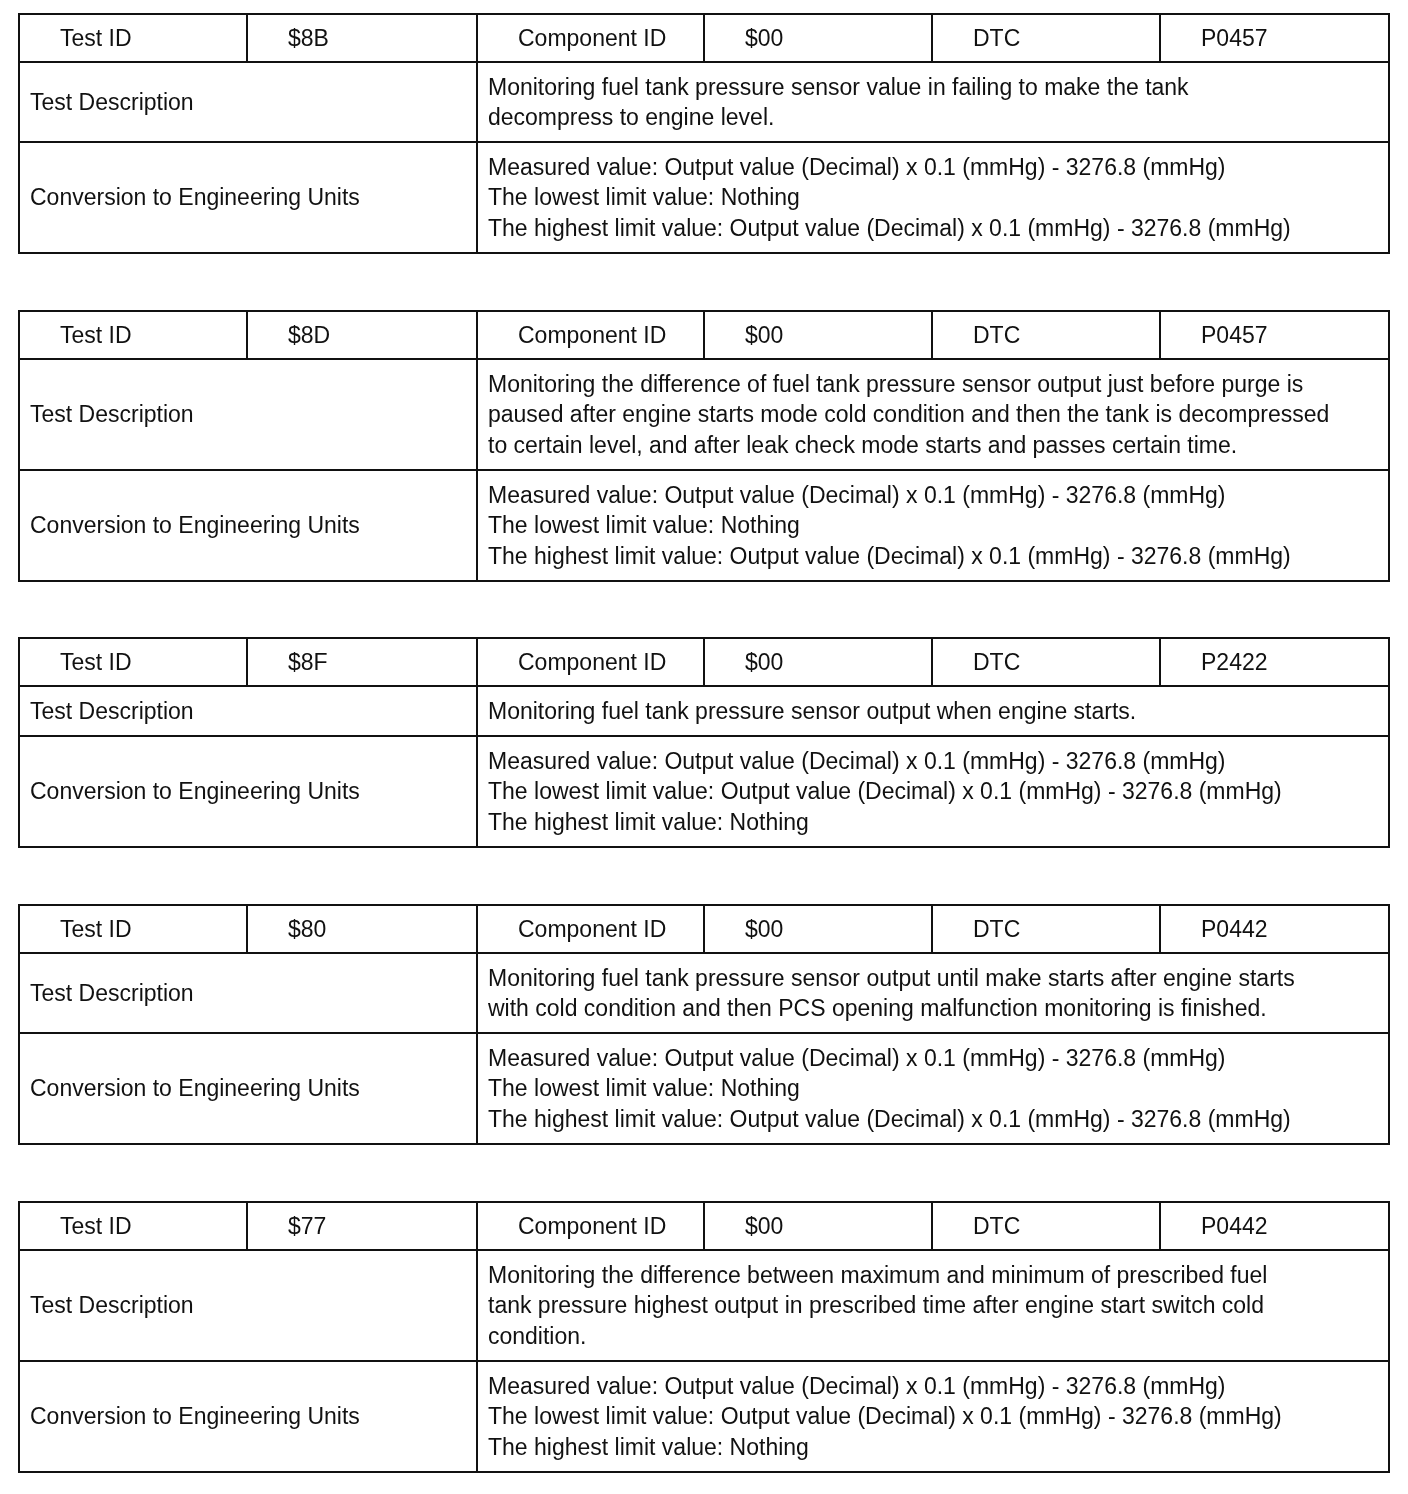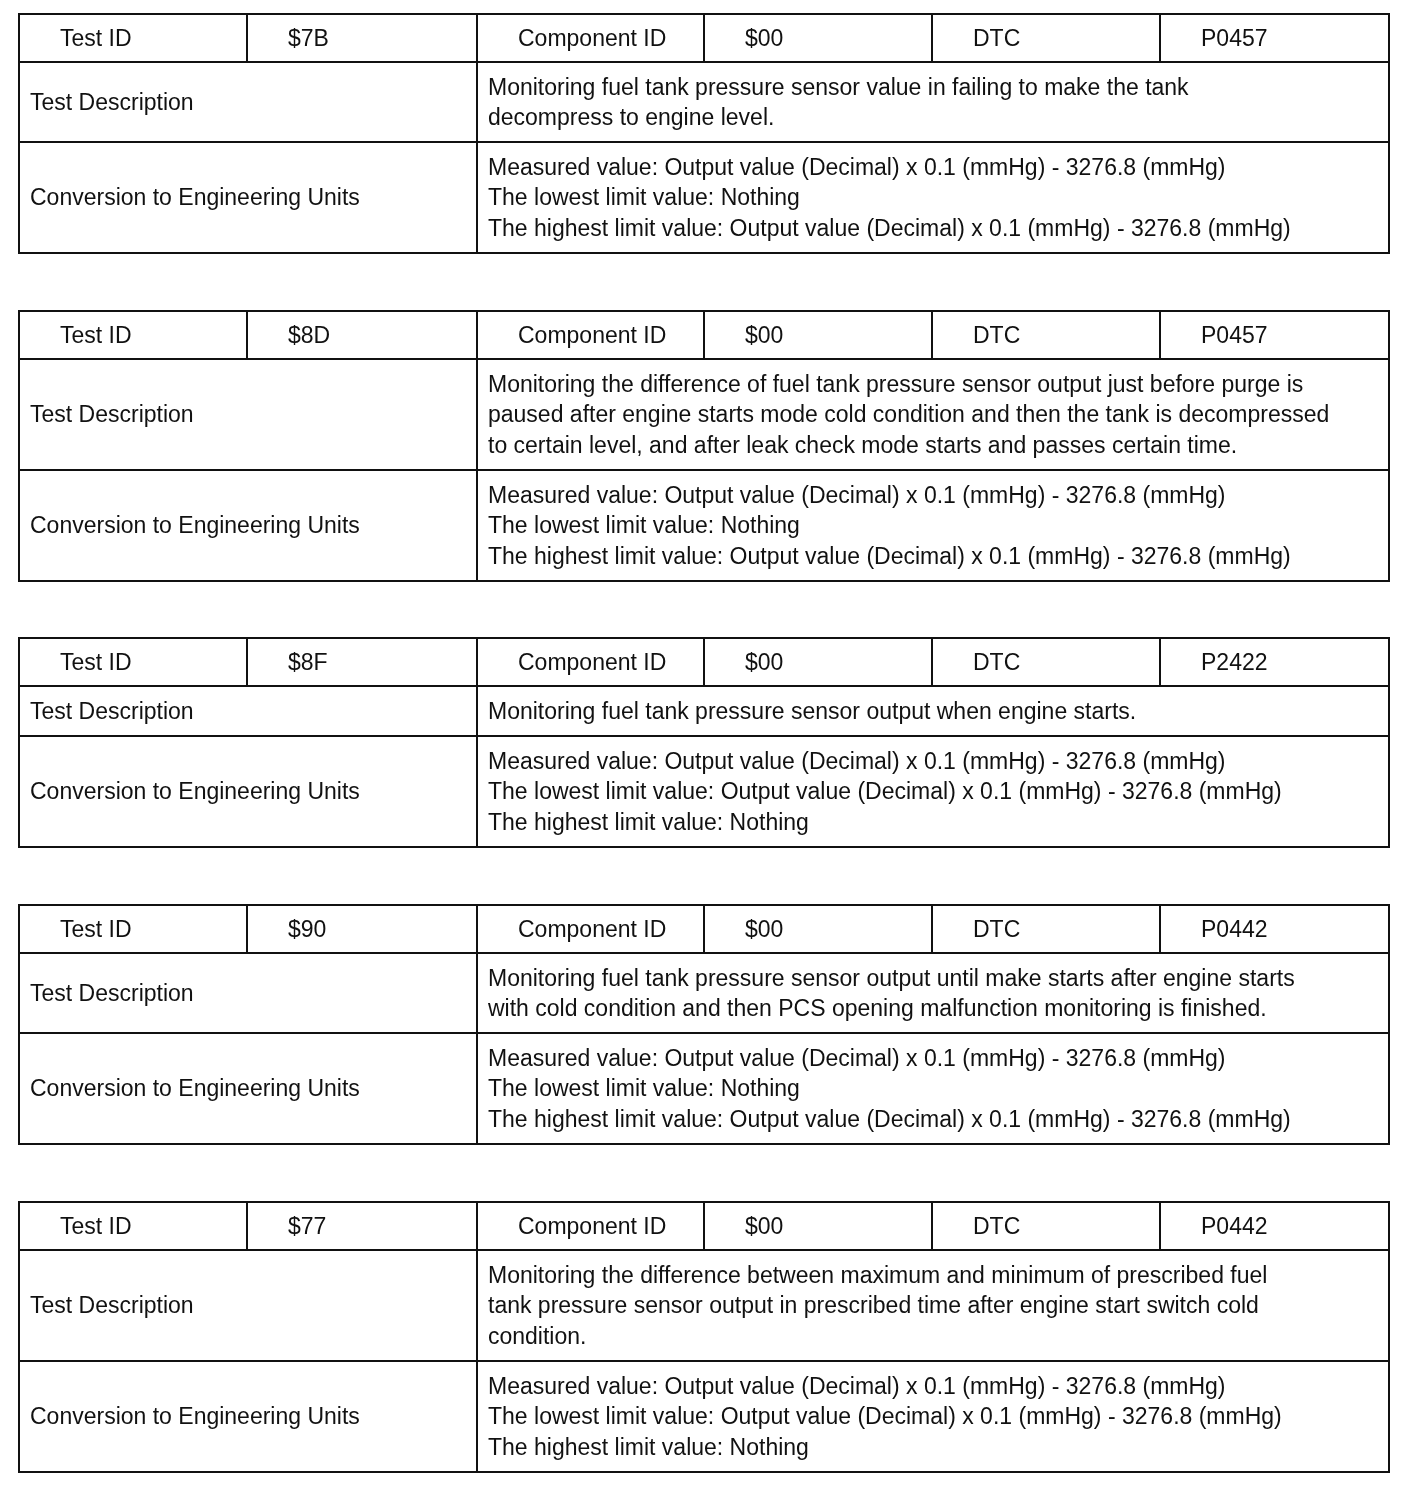--- a/index.html
+++ b/index.html
@@ -23,21 +23,21 @@
       <col class="c1">
       <col class="c2">
       <col class="c3">
       <col class="c4">
       <col class="c5">
       <col class="c6">
     </colgroup>
   <tbody>
       <tr class="hdr">
     <td>Test ID</td>
-    <td>$7B</td>
+    <td>$8B</td>
     <td>Component ID</td>
     <td>$00</td>
     <td>DTC</td>
     <td>P0457</td>
   </tr>
   <tr style="height:80px;">
     <td colspan="2">Test Description</td>
     <td colspan="4">
       <span class="line">Monitoring fuel tank pressure sensor value in failing to make the tank</span>
       <span class="line">decompress to engine level.</span>
@@ -131,21 +131,21 @@
       <col class="c1">
       <col class="c2">
       <col class="c3">
       <col class="c4">
       <col class="c5">
       <col class="c6">
     </colgroup>
   <tbody>
       <tr class="hdr">
     <td>Test ID</td>
-    <td>$90</td>
+    <td>$80</td>
     <td>Component ID</td>
     <td>$00</td>
     <td>DTC</td>
     <td>P0442</td>
   </tr>
   <tr style="height:80px;">
     <td colspan="2">Test Description</td>
     <td colspan="4">
       <span class="line">Monitoring fuel tank pressure sensor output until make starts after engine starts</span>
       <span class="line">with cold condition and then PCS opening malfunction monitoring is finished.</span>
@@ -177,21 +177,21 @@
     <td>$77</td>
     <td>Component ID</td>
     <td>$00</td>
     <td>DTC</td>
     <td>P0442</td>
   </tr>
   <tr style="height:111px;">
     <td colspan="2">Test Description</td>
     <td colspan="4">
       <span class="line">Monitoring the difference between maximum and minimum of prescribed fuel</span>
-      <span class="line">tank pressure sensor output in prescribed time after engine start switch cold</span>
+      <span class="line">tank pressure highest output in prescribed time after engine start switch cold</span>
       <span class="line">condition.</span>
     </td>
   </tr>
   <tr style="height:111px;">
     <td colspan="2">Conversion to Engineering Units</td>
     <td colspan="4">
       <span class="line">Measured value: Output value (Decimal) x 0.1 (mmHg) - 3276.8 (mmHg)</span>
       <span class="line">The lowest limit value: Output value (Decimal) x 0.1 (mmHg) - 3276.8 (mmHg)</span>
       <span class="line">The highest limit value: Nothing</span>
     </td>

